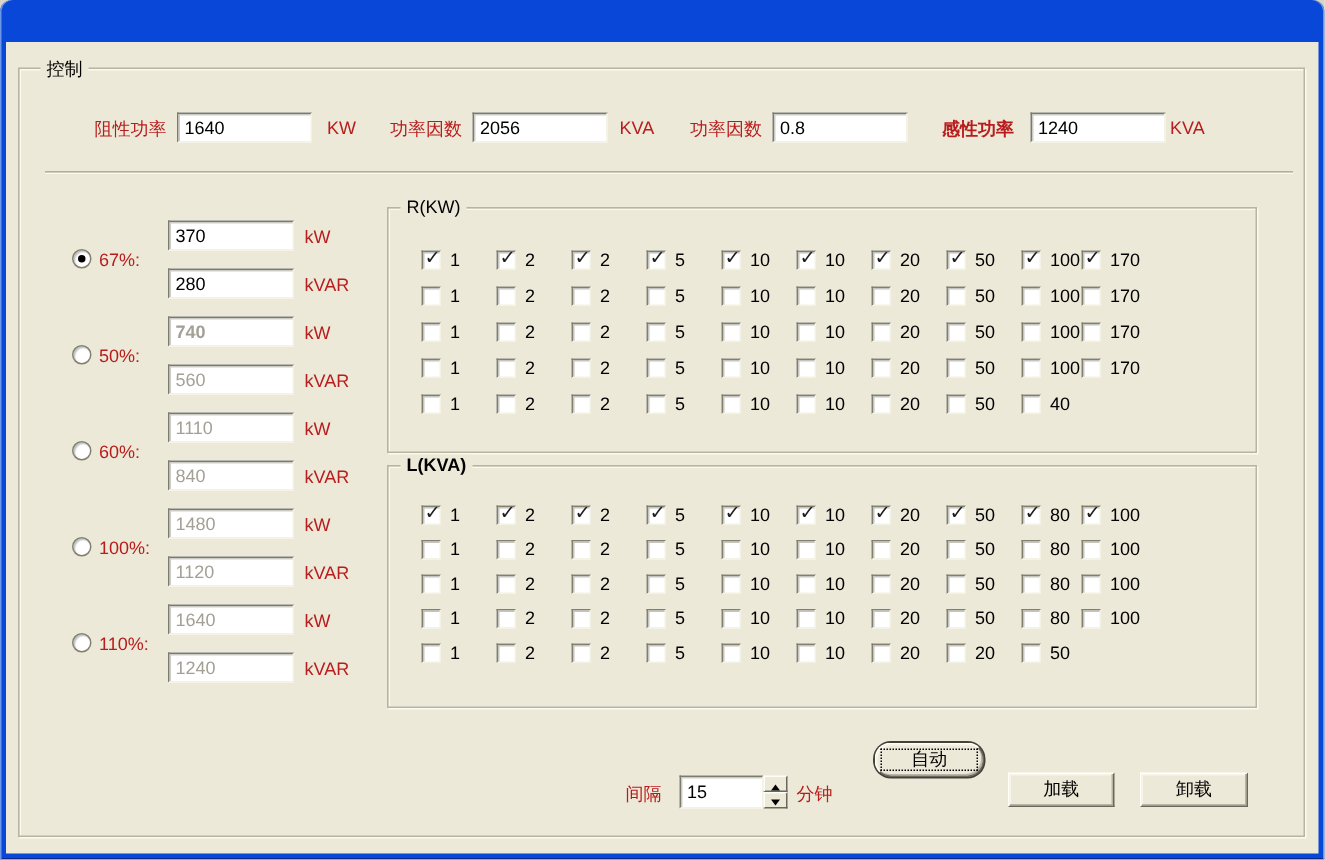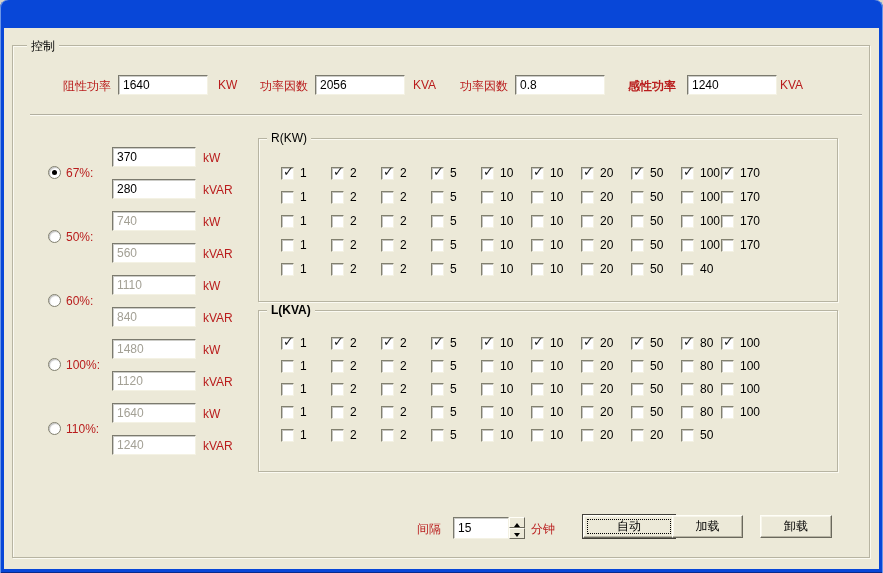--- a/index.html
+++ b/index.html
@@ -102,21 +102,21 @@
 
     <div id="levels">
         <span class="radio on" style="left: 44px; top: 138px;"></span>
         <span class="lbl" style="left: 62px; top: 138px;">67%:</span>
         <input class="tb" value="370" style="left: 108px; top: 119px; width: 84px;">
         <span class="lbl" style="left: 199px; top: 123px;">kW</span>
         <input class="tb" value="280" style="left: 108px; top: 151px; width: 84px;">
         <span class="lbl" style="left: 199px; top: 155px;">kVAR</span>
         <span class="radio" style="left: 44px; top: 202px;"></span>
         <span class="lbl" style="left: 62px; top: 202px;">50%:</span>
-        <input class="tb dis" readonly="" value="740" style="left: 108px; top: 183px; width: 84px;">
+        <input class="tb dis" readonly="" value="740" style="left: 108px; top: 183px; width: 84px; font-weight: bold;">
         <span class="lbl" style="left: 199px; top: 187px;">kW</span>
         <input class="tb dis" readonly="" value="560" style="left: 108px; top: 215px; width: 84px;">
         <span class="lbl" style="left: 199px; top: 219px;">kVAR</span>
         <span class="radio" style="left: 44px; top: 266px;"></span>
         <span class="lbl" style="left: 62px; top: 266px;">60%:</span>
         <input class="tb dis" readonly="" value="1110" style="left: 108px; top: 247px; width: 84px;">
         <span class="lbl" style="left: 199px; top: 251px;">kW</span>
         <input class="tb dis" readonly="" value="840" style="left: 108px; top: 279px; width: 84px;">
         <span class="lbl" style="left: 199px; top: 283px;">kVAR</span>
         <span class="radio" style="left: 44px; top: 330px;"></span>
@@ -376,17 +376,17 @@
         <span class="cb" style="left: 422px; top: 118px;"></span>
         <span class="cb-num" style="left: 441px; top: 118px;">50</span>
       </div>
 
     <span class="lbl" style="left:413px; top:493px;">间隔</span>
     <input class="tb" style="left: 449px; top: 489px; width: 56px; height: 22px;" value="15">
     <span class="spin up" style="left:505px; top:489px;"></span>
     <span class="spin down" style="left:505px; top:500px;"></span>
     <span class="lbl" style="left:527px; top:493px;">分钟</span>
 
-    <button class="btn footer-btn default" style="left:579px; top:487px; width:92px;">自动</button>
+    <button class="btn footer-btn default" style="left:579px; top:467px; width:73px;border-radius:11px;">自动</button>
     <button class="btn footer-btn" style="left:668px; top:487px; width:71px;">加载</button>
     <button class="btn footer-btn" style="left:756px; top:487px; width:72px;">卸载</button>
   </div>
 </div>
 
 </body></html>

